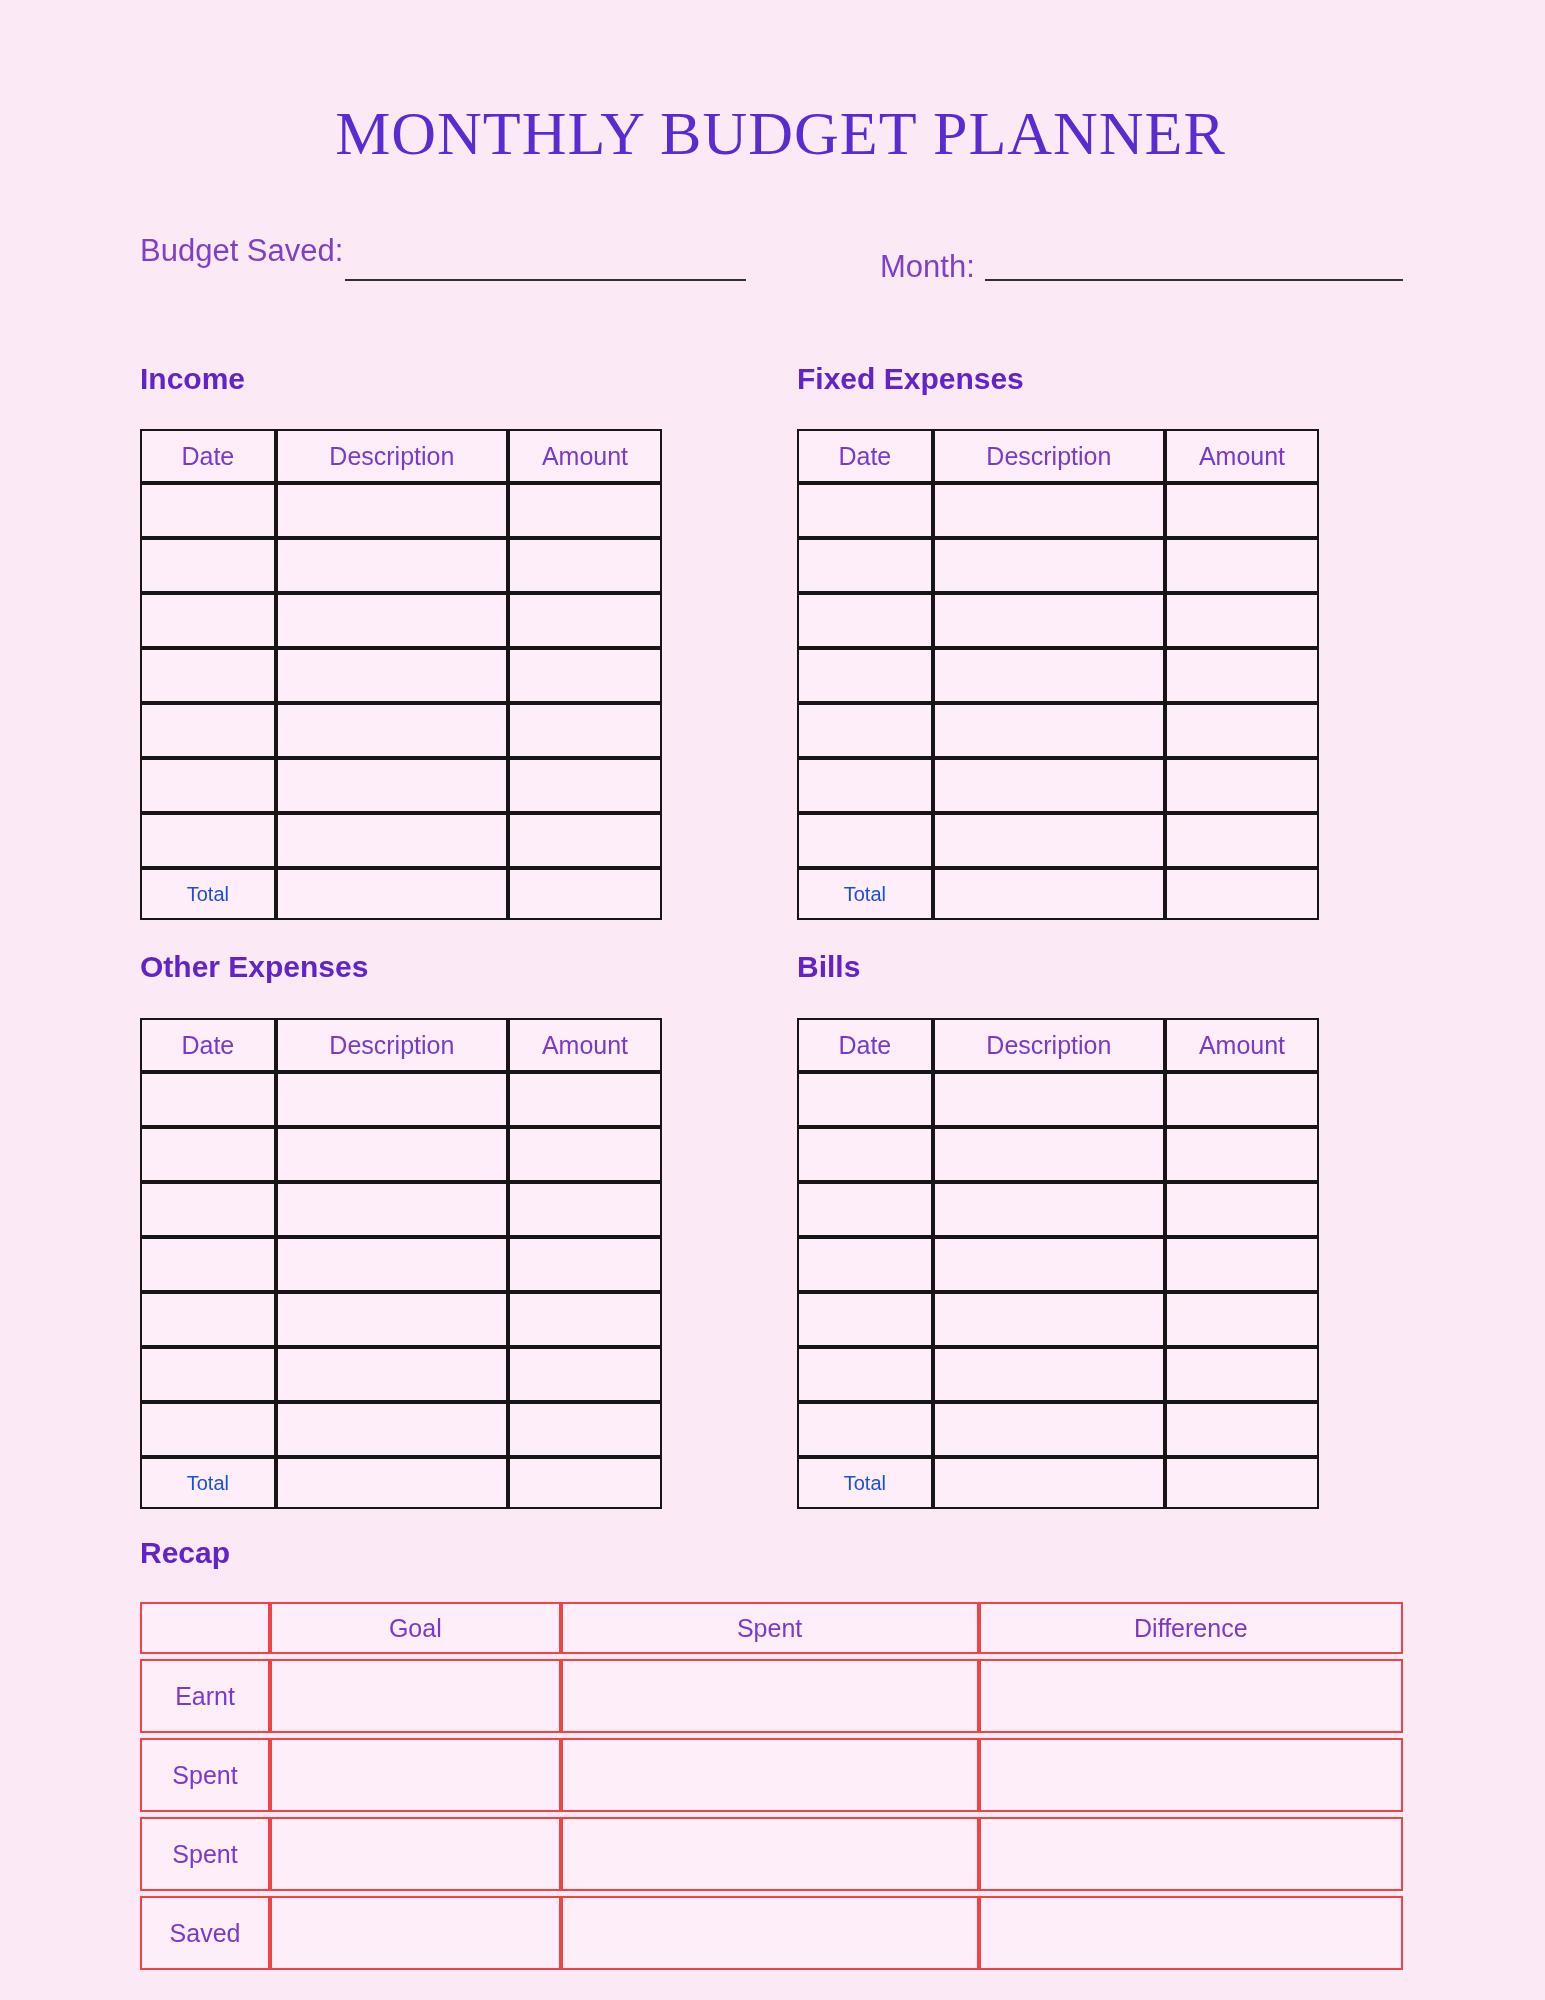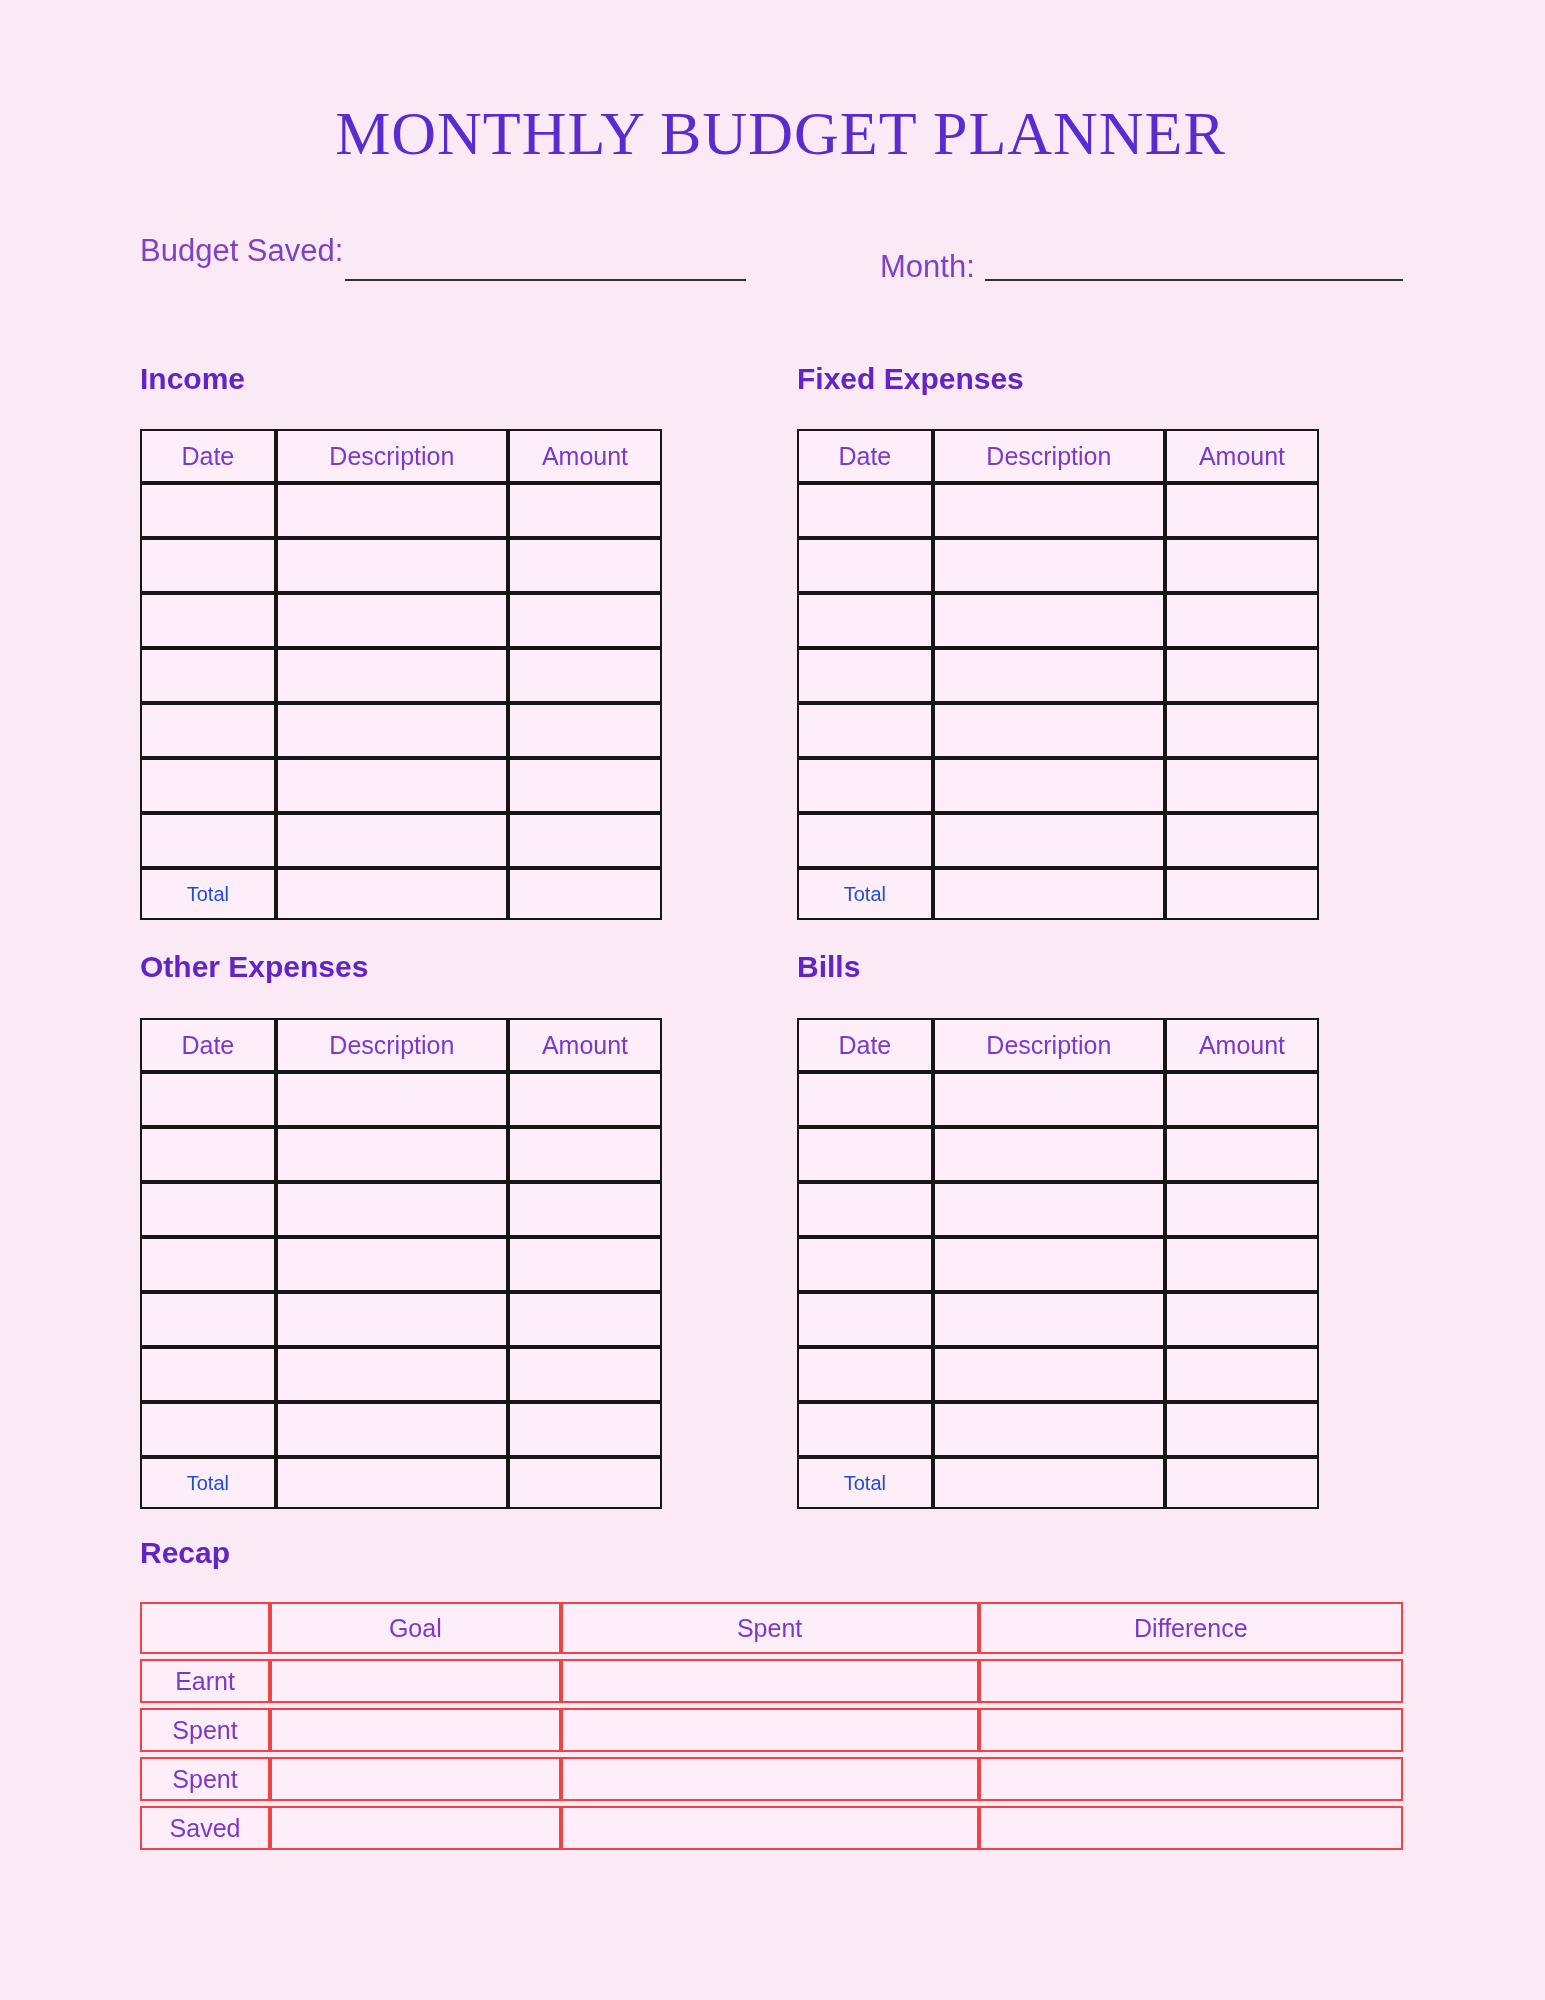--- a/index.html
+++ b/index.html
@@ -49,21 +49,21 @@
     border-collapse:separate; border-spacing:0 5px;
     table-layout:fixed;
   }
   table.recap th, table.recap td {
     border:2px solid #ef4444; background:#fdeef9; padding:0;
   }
   table.recap th {
     height:52px; font-weight:400; font-size:25px;
     color:#7b39c9; text-align:center;
   }
-  table.recap td { height:44px; }
+  table.recap td { height:74px; }
   table.recap td.row-label {
     font-size:25px; color:#7b39c9; text-align:center;
   }
 </style>
 </head>
 <body>
 
 <h1 class="page-title">MONTHLY BUDGET PLANNER</h1>
 
 <p class="field-label" style="left:140px; top:233px;">Budget Saved:</p>

